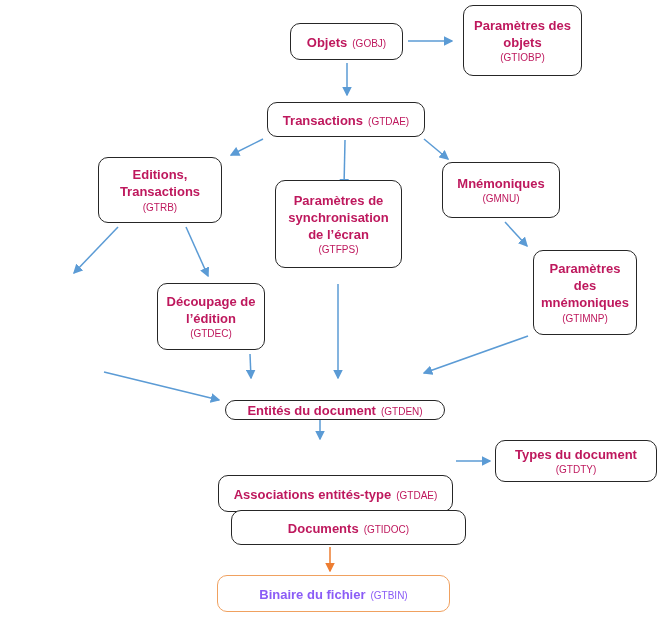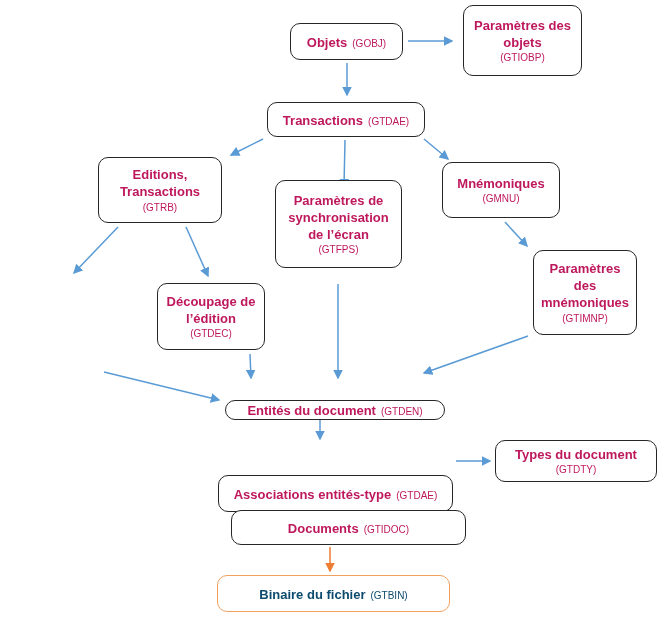--- a/index.html
+++ b/index.html
@@ -24,21 +24,21 @@
     color:#be185d;
     padding:2px 4px;
     line-height:1.32;
   }
   .lbl{font-weight:bold;font-size:13px;}
   .code{font-weight:normal;font-size:10px;}
   .inline .code{margin-left:5px;}
   .stacked .lbl{display:block;}
   .stacked .code{display:block;}
   .w90{max-width:92px;margin:0 auto;}
-  .node-binaire{border-color:#f0a160;color:#0c4a6e;}
+  .node-binaire{border-color:#f0a160;color:#8b5cf6;}
 </style>
 </head>
 <body>
 
 <div id="canvas">
 
   <svg id="arrows" viewBox="0 0 660 618" xmlns="http://www.w3.org/2000/svg">
     <defs>
       <marker id="ab" viewBox="0 0 10 10" refX="8.5" refY="5" markerWidth="6.5" markerHeight="6.5" orient="auto-start-reverse">
         <path d="M0,0 L10,5 L0,10 z" fill="#5b9bd5"></path>

